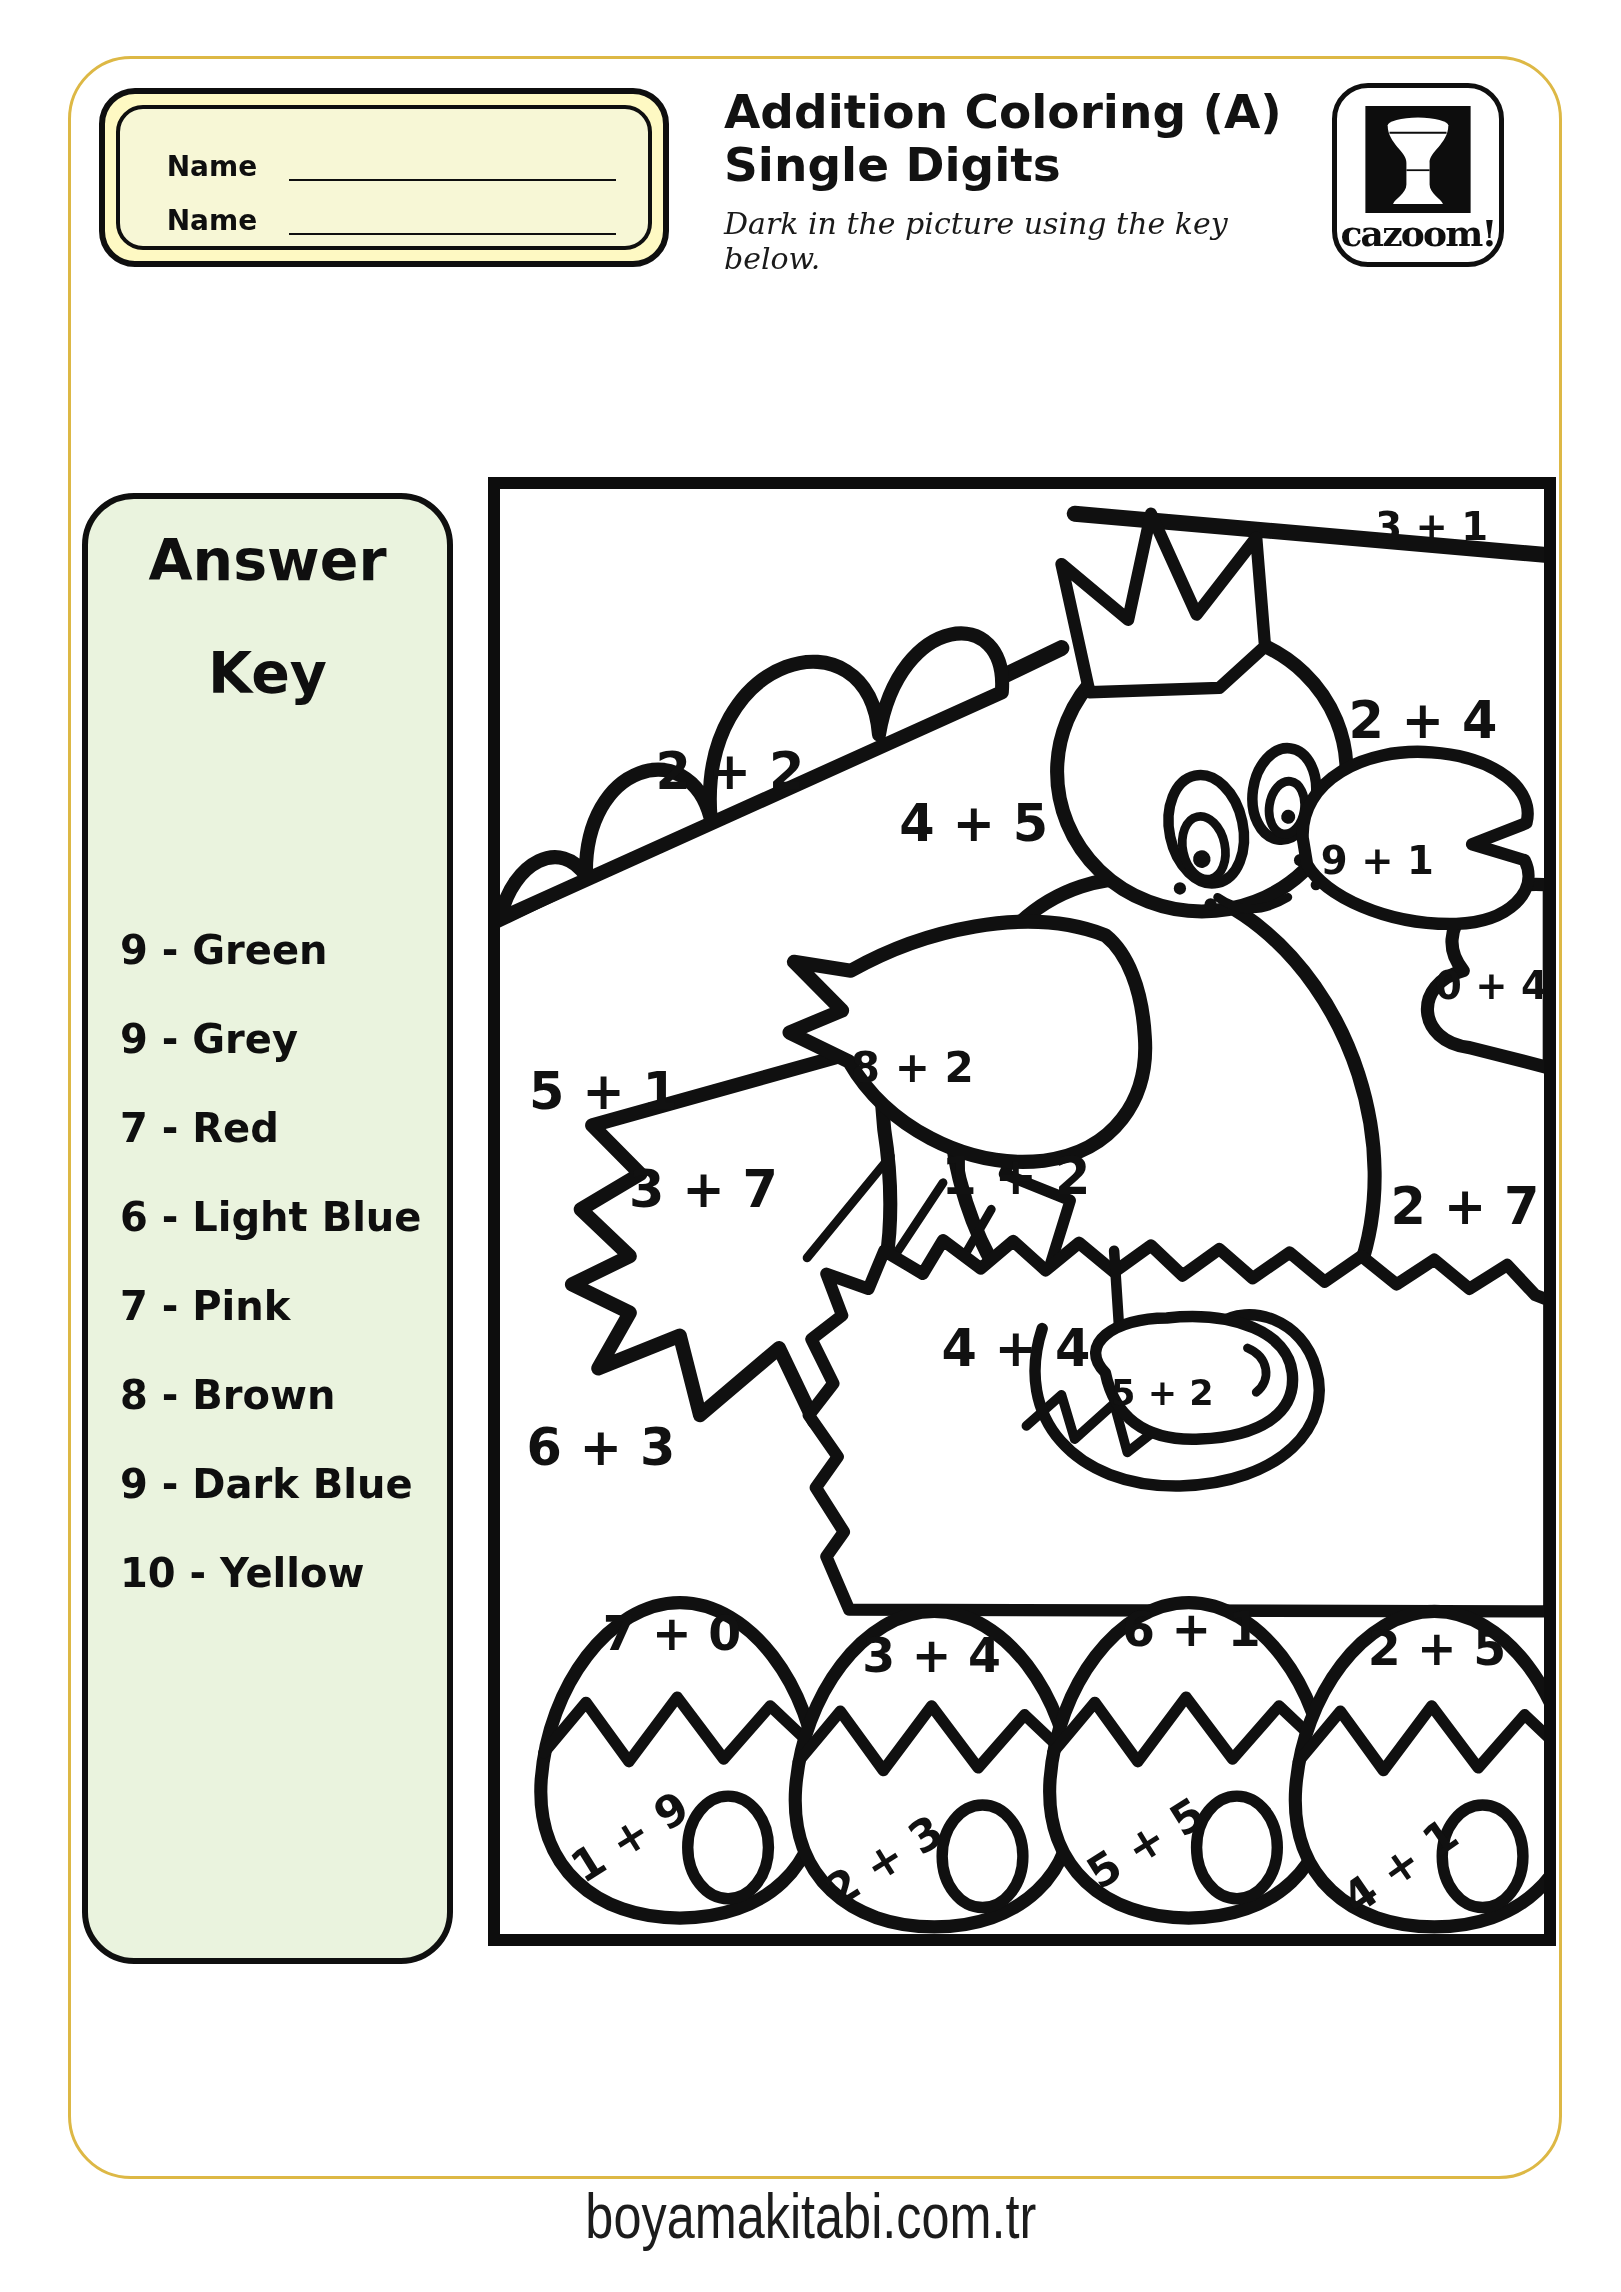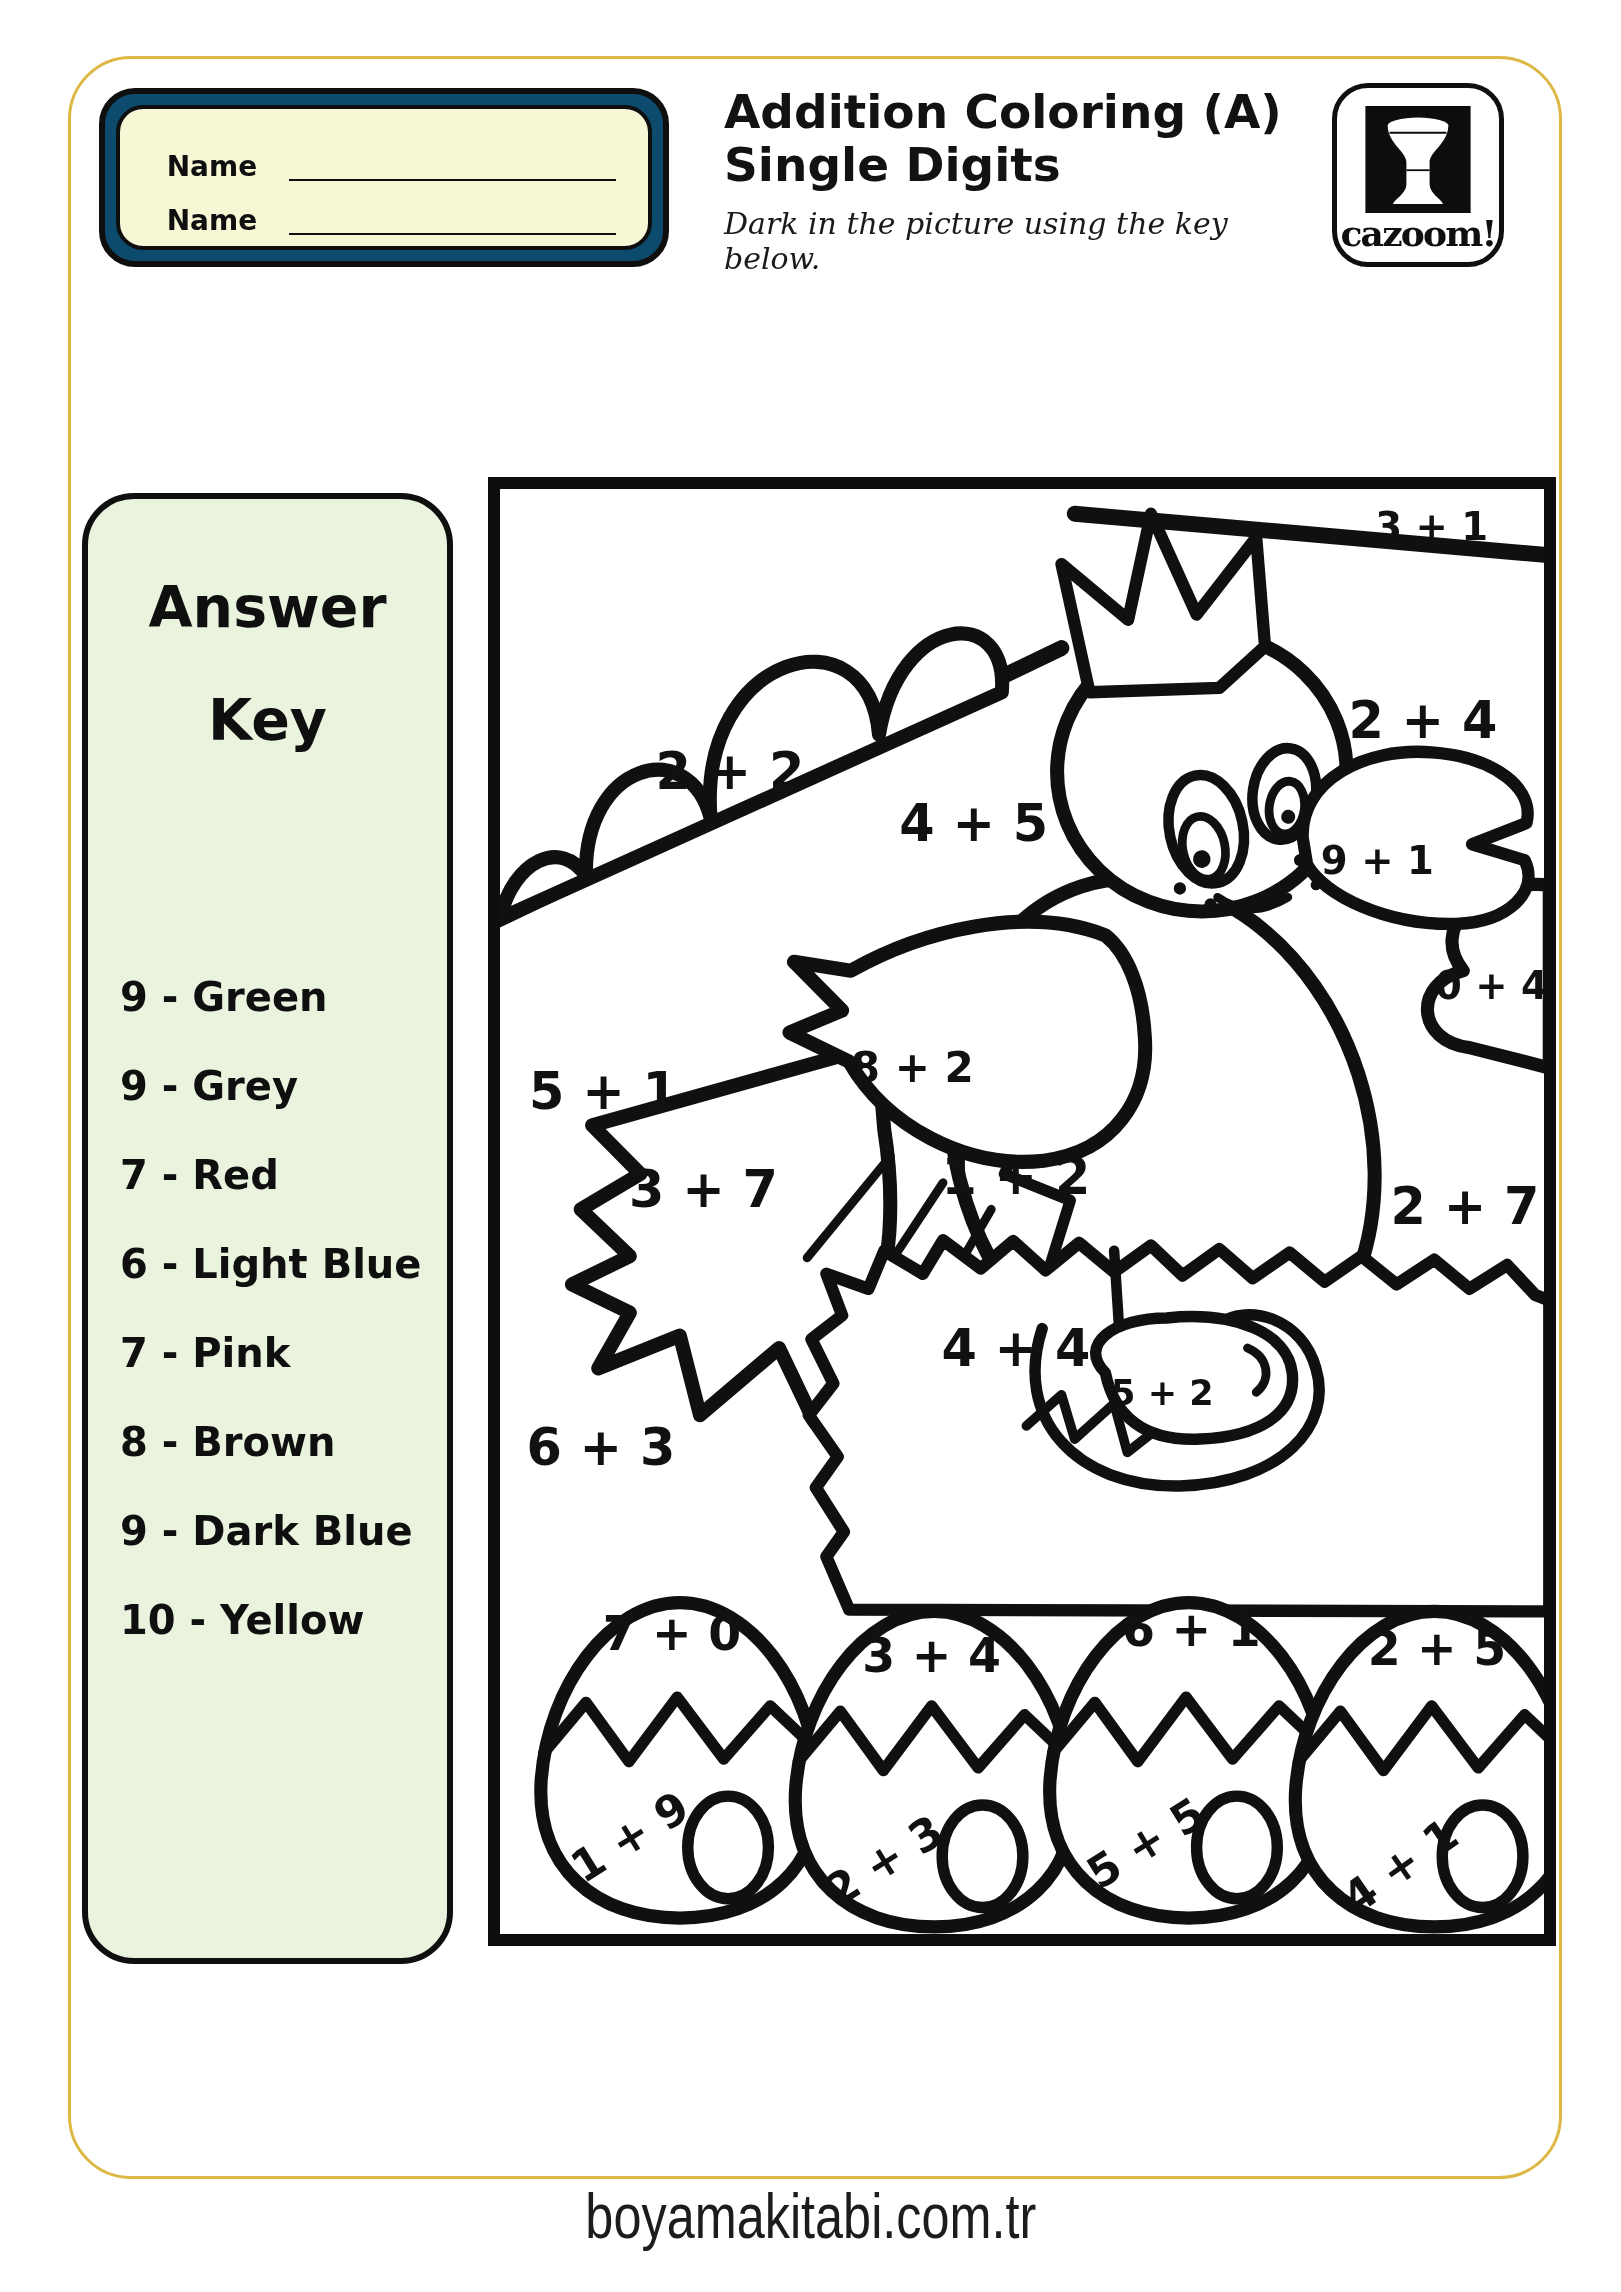--- a/index.html
+++ b/index.html
@@ -3,21 +3,21 @@
 <meta charset="utf-8">
 <style>
   html,body{margin:0;padding:0;background:#fff;}
   .page{position:relative;width:1621px;height:2293px;background:#ffffff;
         font-family:"DejaVu Sans",sans-serif;overflow:hidden;}
   
   .gold-frame{position:absolute;left:68px;top:56px;width:1494px;height:2123px;
         border:3.6px solid #ddb845;border-radius:63px;box-sizing:border-box;}
   
   .name-box{position:absolute;left:99px;top:88px;width:570px;height:179px;
-        border:6.3px solid #0f0f0f;border-radius:36px;background:#0c4a6e;box-sizing:border-box;}
+        border:6.3px solid #0f0f0f;border-radius:36px;background:#fef9c3;box-sizing:border-box;}
   .name-box-inner{position:absolute;left:10.7px;top:10.7px;right:10.7px;bottom:10.7px;
         border:4.5px solid #0f0f0f;border-radius:27px;background:#f7f7d6;
         padding:25px 32px 0 47px;box-sizing:border-box;}
   .nd-row{display:flex;align-items:flex-end;height:47px;margin-bottom:7.2px;}
   .nd-label{font-weight:bold;font-size:28px;color:#0f0f0f;width:106px;line-height:1;}
   .nd-line{flex:1;border-bottom:2.7px solid #0f0f0f;height:36px;margin-left:16px;}
   
   .title-block{position:absolute;left:724px;top:86px;width:591px;}
   .title-line{font-weight:bold;font-size:47px;line-height:1.12;color:#121212;letter-spacing:0px;}
   .subtitle{margin-top:14.3px;font-family:"DejaVu Serif",serif;font-style:italic;
@@ -25,21 +25,21 @@
   
   .logo{position:absolute;left:1332px;top:83px;width:172px;height:184px;
         border:5.4px solid #0f0f0f;border-radius:36px;background:#fff;box-sizing:border-box;
         text-align:center;}
   .logo-square{margin:18px auto 0 auto;width:106px;height:107px;display:block;}
   .logo-text{font-family:"DejaVu Serif",serif;font-weight:bold;font-size:36px;
         color:#0f0f0f;letter-spacing:-1.8px;line-height:1;margin-top:1.8px;}
   
   .answer-key{position:absolute;left:82px;top:493px;width:371px;height:1471px;
         background:#eaf3de;border:6.3px solid #0f0f0f;border-radius:52px;box-sizing:border-box;
-        padding-top:80px;}
+        padding-top:33px;}
   .ak-title{font-weight:bold;font-size:57px;color:#0f0f0f;text-align:center;line-height:1;}
   .ak-title.second{margin-top:56px;}
   .ak-list{margin-top:228px;padding-left:32px;}
   .ak-item{font-weight:bold;font-size:40px;color:#0f0f0f;line-height:1;margin-bottom:49px;}
   
   .picture{position:absolute;left:488px;top:477px;width:1068px;height:1469px;
         border:12.5px solid #0d0d0d;background:#fff;box-sizing:border-box;}
   .picture svg{display:block;width:100%;height:100%;}
   .problem{font-family:"DejaVu Sans",sans-serif;font-weight:bold;fill:#111;text-anchor:middle;}
   

